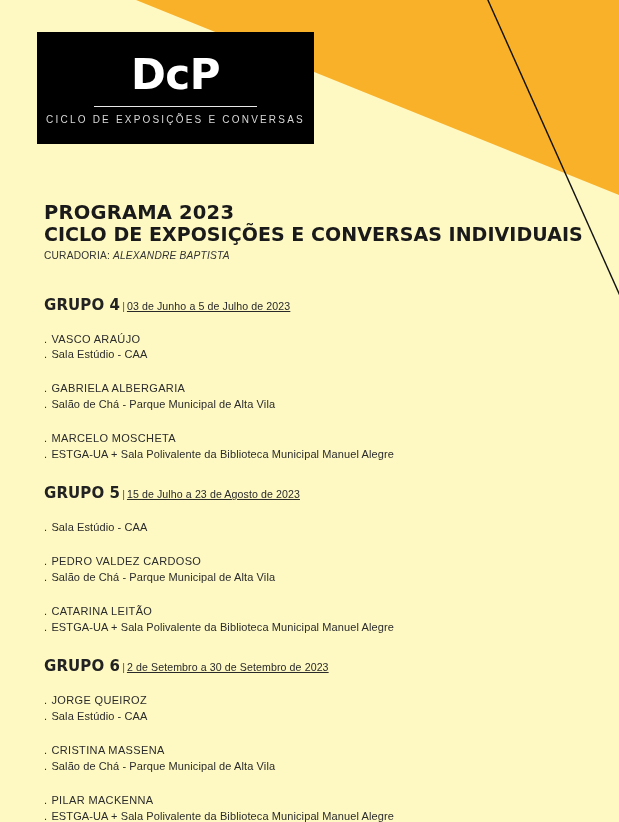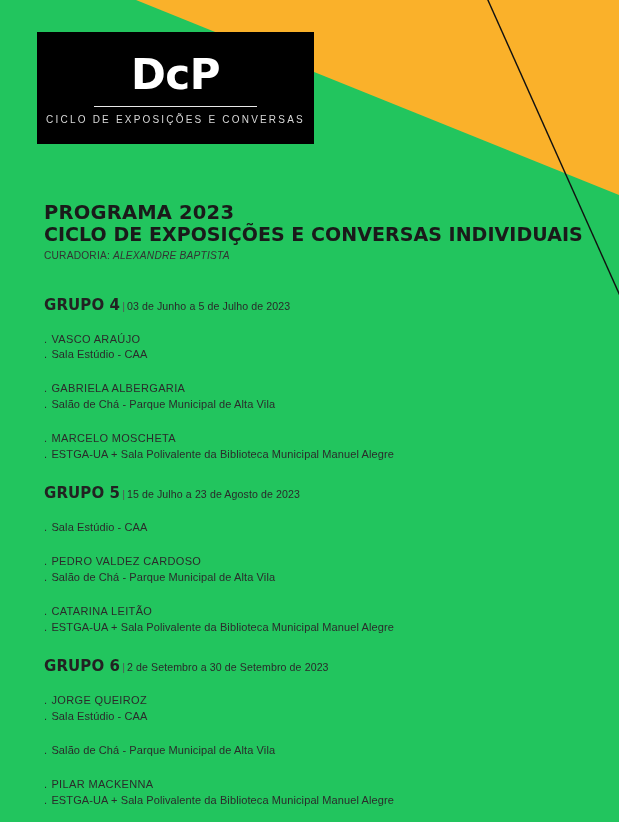--- a/index.html
+++ b/index.html
@@ -10,21 +10,21 @@
     width: 619px;
     height: 822px;
     background: #ffffff;
     font-family: "Liberation Sans", sans-serif;
     overflow: hidden;
   }
   .page {
     position: relative;
     width: 619px;
     height: 822px;
-    background: #22c55e;
+    background: #fef9c3;
     overflow: hidden;
   }
 
   
   .deco-layer {
     position: absolute;
     left: 0;
     top: 0;
     width: 619px;
     height: 822px;
@@ -128,20 +128,21 @@
     font-size: 15px;
     letter-spacing: 0.1px;
   }
   .group-head .g-sep {
     color: #555555;
     padding: 0 2px 0 2px;
   }
   .group-head .g-dates {
     letter-spacing: 0.1px;
     color: #2a2a2a;
+    text-decoration: underline;
   }
 
   .entry {
     margin-top: 18px;
   }
   .entry-line {
     font-size: 11px;
     color: #2b2b2b;
     line-height: 1.45;
     letter-spacing: 0.15px;
@@ -269,20 +270,24 @@
         </div>
         <div class="entry-line">
           <span class="bullet">.</span>
           <span class="entry-venue">Sala Estúdio - CAA</span>
         </div>
       </div>
 
       <div class="entry">
         <div class="entry-line">
           <span class="bullet">.</span>
+          <span class="entry-name">CRISTINA MASSENA</span>
+        </div>
+        <div class="entry-line">
+          <span class="bullet">.</span>
           <span class="entry-venue">Salão de Chá - Parque Municipal de Alta Vila</span>
         </div>
       </div>
 
       <div class="entry">
         <div class="entry-line">
           <span class="bullet">.</span>
           <span class="entry-name">PILAR MACKENNA</span>
         </div>
         <div class="entry-line">

